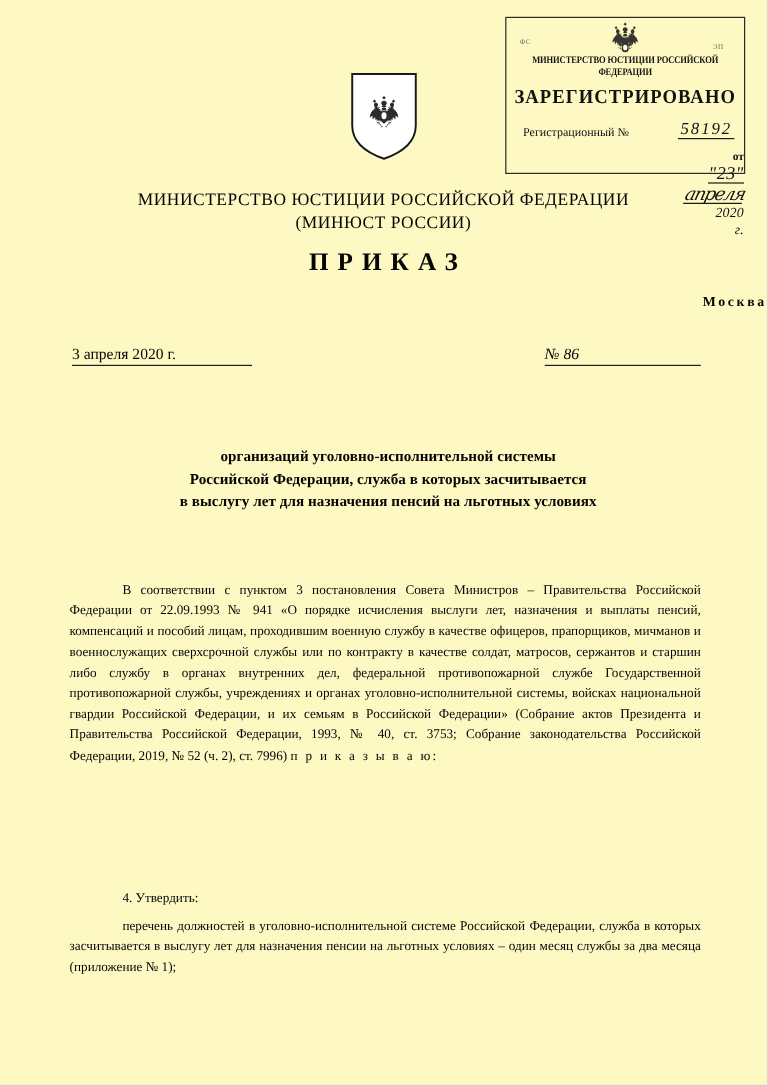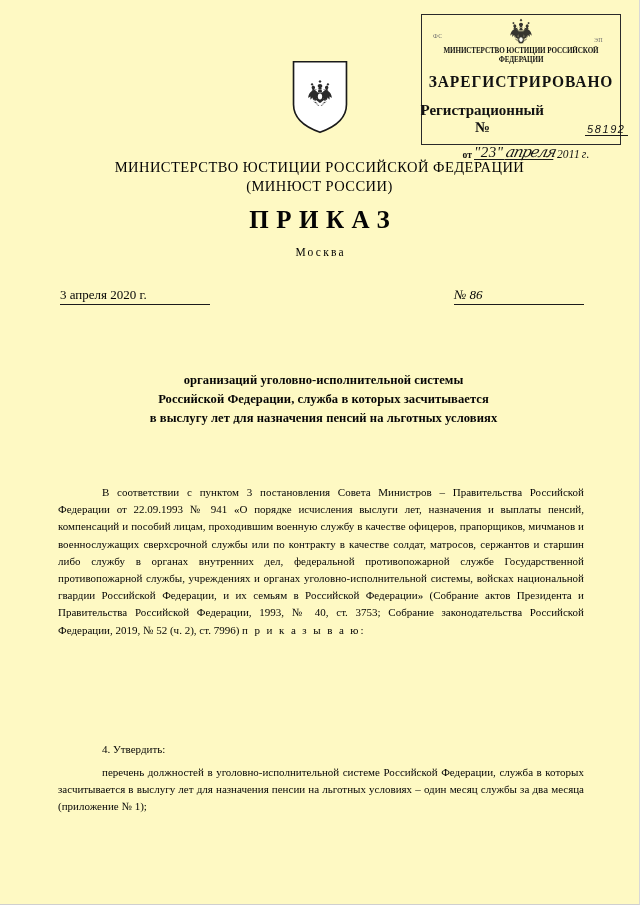--- a/index.html
+++ b/index.html
@@ -72,39 +72,40 @@
   }
   .stamp-regline {
     margin-top: 11px;
     font-size: 10px;
     display: flex;
     align-items: flex-end;
     justify-content: center;
     gap: 3px;
     padding-left: 6px;
   }
-  .stamp-regline .lbl { font-weight: bold; font-size: 15px; }
+  .stamp-regline .lbl { font-weight: normal; font-size: 10px; }
   .stamp-number {
-    font-family: Liberation Sans, sans-serif;
-    font-size: 11px;
+    font-family: Liberation Serif, serif;
+    font-size: 14px;
     font-style: italic;
     letter-spacing: 1.6px;
     border-bottom: 1.4px solid #1a1a1a;
     line-height: .95;
     padding: 0 2px;
     margin-left: 38px;
   }
   .stamp-dateline {
     margin-top: 9px;
     font-size: 10.5px;
     display: flex;
     align-items: flex-end;
-    justify-content: center;
+    justify-content: space-between;
     gap: 2px;
     padding-left: 10px;
+    flex-direction: column;
   }
   .stamp-dateline .lbl { font-weight: bold; font-size: 9.6px; }
   .hw-day {
     font-style: italic;
     font-size: 15px;
     border-bottom: 1.3px solid #1a1a1a;
     line-height: .95;
     letter-spacing: .5px;
   }
   .hw-month {
@@ -140,33 +141,34 @@
     text-align: center;
     font-size: 14.5px;
     line-height: 1.32;
     letter-spacing: .45px;
   }
   .order-word {
     position: absolute;
     left: 0; right: 0;
     top: 206px;
     text-align: center;
-    font-size: 25px;
+    font-size: 21px;
     font-weight: bold;
     letter-spacing: 7.5px;
     text-indent: 7.5px;
   }
   .city {
     position: absolute;
     left: 0; right: 0;
     top: 246px;
-    text-align: center;
+    text-align: right;
     font-size: 11.5px;
     letter-spacing: 2.2px;
     text-indent: 2.2px;
+    font-weight: bold;
   }
 
   
   .meta-row {
     position: absolute;
     top: 288px;
     left: 60px;
     right: 55px;
     height: 20px;
   }
@@ -246,21 +248,21 @@
 
     <div class="stamp-regline">
       <span class="lbl">Регистрационный №</span>
       <span class="stamp-number">58192</span>
     </div>
 
     <div class="stamp-dateline">
       <span class="lbl">от</span>
       <span class="hw-day">"23"</span>
       <span class="hw-month">апреля</span>
-      <span class="hw-year">2011</span>
+      <span class="hw-year">2020</span>
       <span class="hw-year">г.</span>
     </div>
   </div>
 
   <div class="crest-wrap">
     <svg viewBox="0 0 46 58">
       <path d="M2 1h42v34c0 11-9.5 18-21 22C11.5 53 2 46 2 35z" fill="#ffffff" stroke="#1a1a1a" stroke-width="1.3"></path>
       <g fill="#2b2b2b" transform="translate(23 26) scale(0.70) translate(-20 -16)">
         <path d="M20 1l1.7 1.7L20 4.4 18.3 2.7z"></path>
         <path d="M11 4.4l1.6 1.5-1.6 1.6-1.6-1.6zM29 4.4l1.6 1.5-1.6 1.6-1.6-1.6z"></path>

